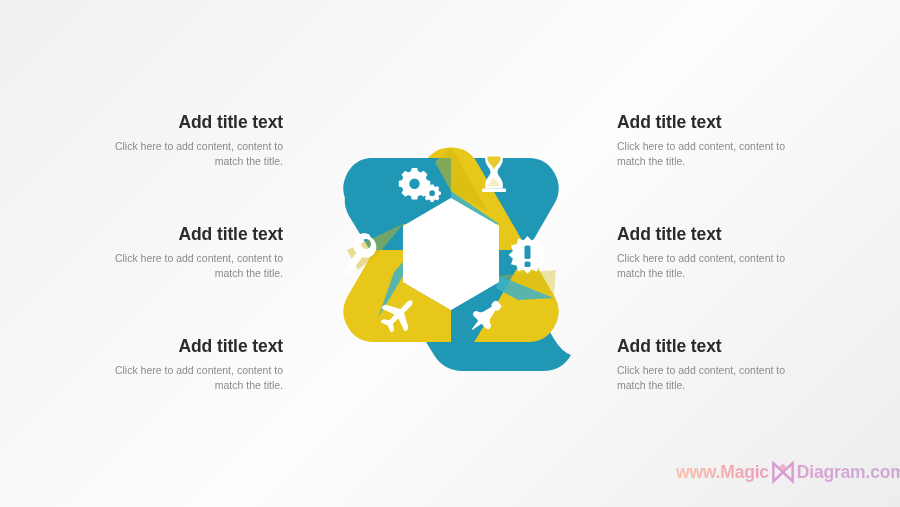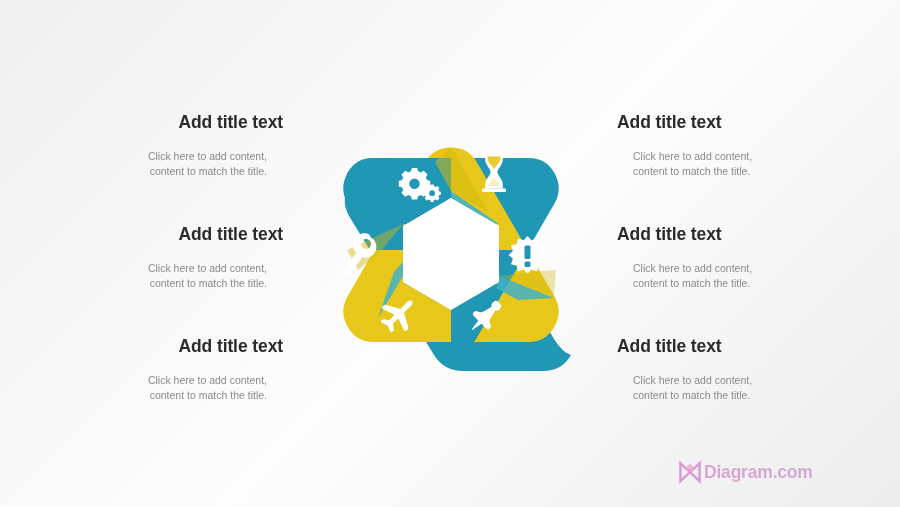--- a/index.html
+++ b/index.html
@@ -34,21 +34,21 @@
     line-height: 1.2;
     letter-spacing: -0.1px;
     margin: 8px 0 6px 0;
     white-space: nowrap;
   }
   .txt-block .t-body {
     font-size: 10.5px;
     font-weight: normal;
     color: #8b8b8b;
     line-height: 1.45;
-    margin: 16px;
+    margin: 0;
   }
   .col-left { text-align: right; }
   .col-right { text-align: left; }
 
   .b-l1 { left: 105px; top: 104px; }
   .b-l2 { left: 105px; top: 216px; }
   .b-l3 { left: 105px; top: 328px; }
   .b-r1 { left: 617px; top: 104px; width: 184px; }
   .b-r2 { left: 617px; top: 216px; width: 184px; }
   .b-r3 { left: 617px; top: 328px; width: 184px; }
@@ -359,20 +359,21 @@
       <g fill="#ffffff" transform="translate(24,111)">
         <path d="M27.0,1.2 c-5.6,-2.6 -12.2,-0.3 -15.0,5.2 c-2.3,4.6 -1.2,10.0 2.4,13.3
                  l-12.9,17.1 c-0.7,0.9 -0.5,2.2 0.4,2.9 l2.6,2.0 c0.9,0.7 2.2,0.5 2.9,-0.4
                  l13.0,-17.2 c4.6,1.6 9.9,-0.2 12.5,-4.6 c3.0,-5.2 1.3,-11.9 -3.9,-14.9
                  Z M26.2,15.4 a5.0,5.0 0 1 1 -4.4,-9.0 a5.0,5.0 0 0 1 4.4,9.0 Z" fill-rule="evenodd"></path>
       </g>
     </svg>
   </div>
 
   <div class="logo">
+    <span class="lg-a">www.Magic</span>
     <span class="lg-mark">
       <svg viewBox="0 0 26 24" xmlns="http://www.w3.org/2000/svg" style="width:26px;height:24px;">
         <g fill="none" stroke="#d79ad6" stroke-width="2.4" stroke-linejoin="miter">
           <path d="M3.4,3.2 L13,12.2 L3.4,21.2 L3.4,3.2 Z"></path>
           <path d="M22.6,3.2 L13,12.2 L22.6,21.2 L22.6,3.2 Z"></path>
         </g>
         <path d="M13,12.2 L8.6,7.8 L13,3.4 L17.4,7.8 Z" fill="#e8a6c8" opacity="0.8"></path>
       </svg>
     </span>
     <span class="lg-b">Diagram.com</span>

